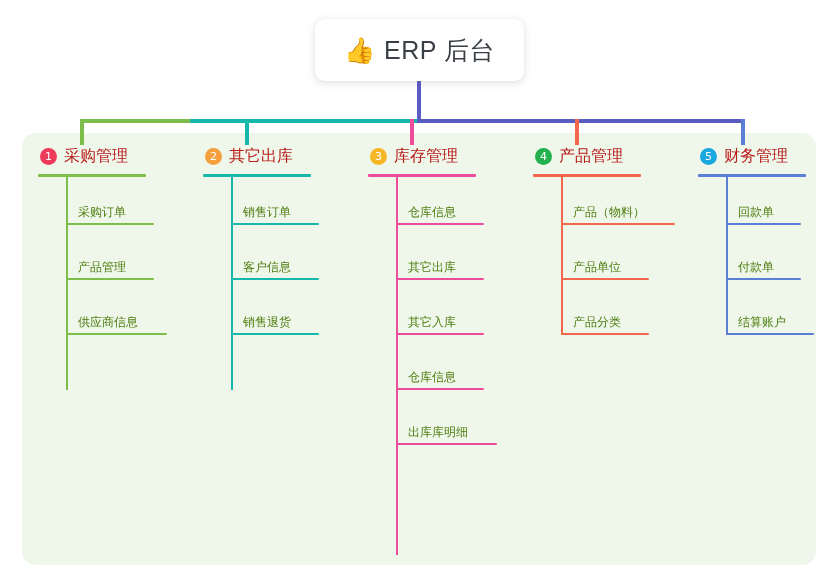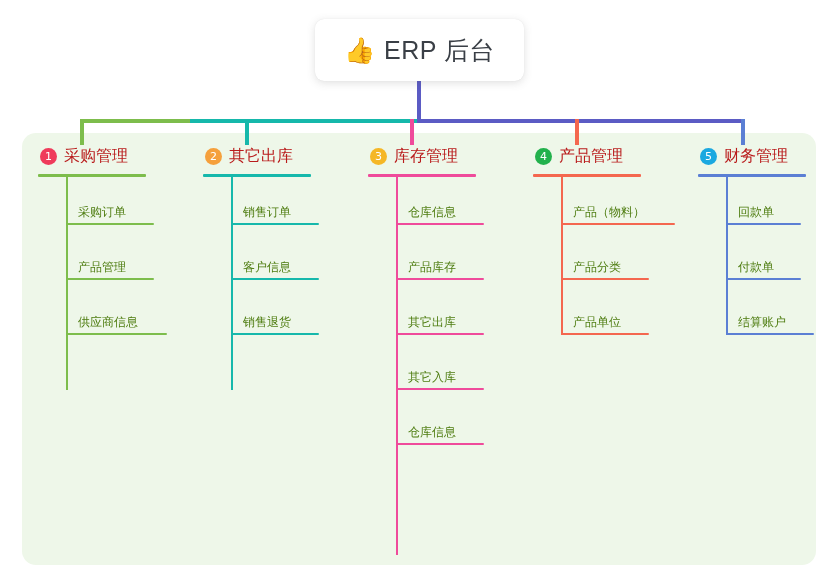--- a/index.html
+++ b/index.html
@@ -140,55 +140,55 @@
           <span class="col-title">库存管理</span>
         </div>
         <div class="head-rule" style="width: 108px; background: rgb(239, 75, 155);"></div>
         <div class="items" style="height: 385px;">
           <div class="spine" style="height: 378px; background: rgb(239, 75, 155);"></div>
           <div class="item">
             <span class="item-label">仓库信息</span>
             <div class="item-rule" style="width: 88px; background: rgb(239, 75, 155);"></div>
           </div>
           <div class="item">
-            <span class="item-label">产品库存</span>
-            <div class="item-rule" style="width: 88px; background: rgb(239, 75, 155);"></div>
-          </div>
-          <div class="item">
             <span class="item-label">其它出库</span>
             <div class="item-rule" style="width: 88px; background: rgb(239, 75, 155);"></div>
           </div>
           <div class="item">
             <span class="item-label">其它入库</span>
             <div class="item-rule" style="width: 88px; background: rgb(239, 75, 155);"></div>
           </div>
           <div class="item">
             <span class="item-label">仓库信息</span>
             <div class="item-rule" style="width: 88px; background: rgb(239, 75, 155);"></div>
+          </div>
+          <div class="item">
+            <span class="item-label">出库库明细</span>
+            <div class="item-rule" style="width: 101px; background: rgb(239, 75, 155);"></div>
           </div>
         </div>
       </div>
       <div class="col" style="left: 533px;">
         <div class="col-head">
           <span class="badge" style="background: rgb(34, 177, 76);">4</span>
           <span class="col-title">产品管理</span>
         </div>
         <div class="head-rule" style="width: 108px; background: rgb(244, 103, 79);"></div>
         <div class="items" style="height: 165px;">
           <div class="spine" style="height: 158px; background: rgb(244, 103, 79);"></div>
           <div class="item">
             <span class="item-label">产品（物料）</span>
             <div class="item-rule" style="width: 114px; background: rgb(244, 103, 79);"></div>
           </div>
           <div class="item">
+            <span class="item-label">产品单位</span>
+            <div class="item-rule" style="width: 88px; background: rgb(244, 103, 79);"></div>
+          </div>
+          <div class="item">
             <span class="item-label">产品分类</span>
-            <div class="item-rule" style="width: 88px; background: rgb(244, 103, 79);"></div>
-          </div>
-          <div class="item">
-            <span class="item-label">产品单位</span>
             <div class="item-rule" style="width: 88px; background: rgb(244, 103, 79);"></div>
           </div>
         </div>
       </div>
       <div class="col" style="left: 698px;">
         <div class="col-head">
           <span class="badge" style="background: rgb(27, 168, 224);">5</span>
           <span class="col-title">财务管理</span>
         </div>
         <div class="head-rule" style="width: 108px; background: rgb(91, 127, 212);"></div>

